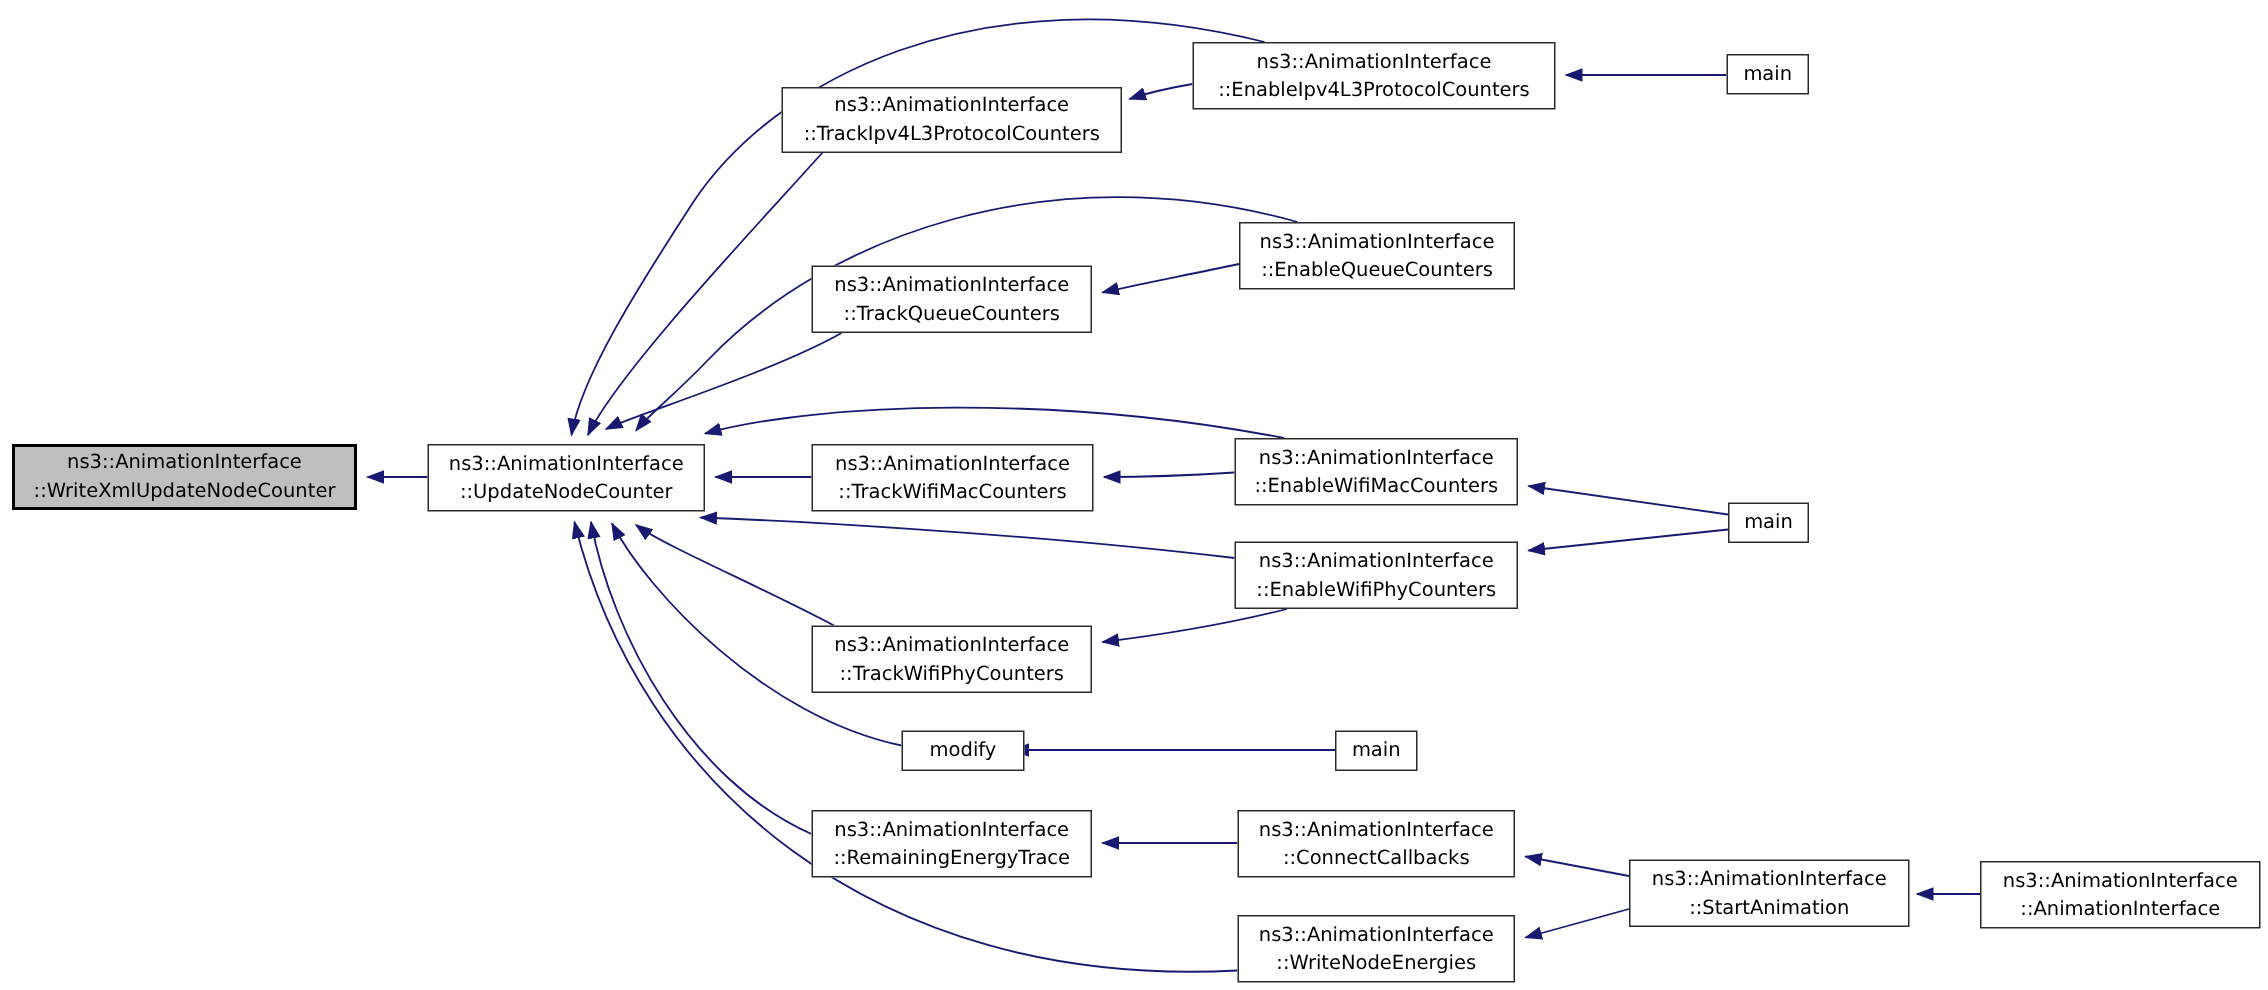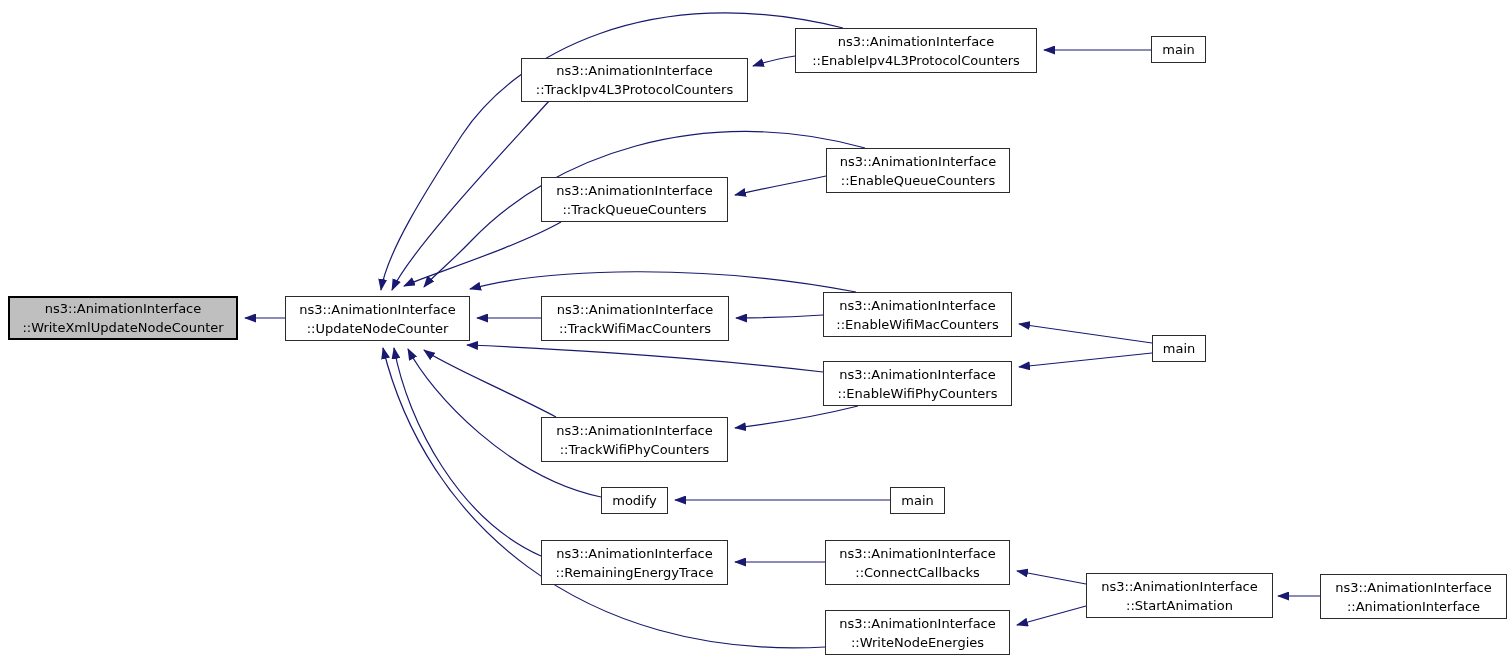--- a/index.html
+++ b/index.html
@@ -90,21 +90,21 @@
       <div class="node" style="left: 826px; top: 148px; width: 184px; height: 45px;">ns3::AnimationInterface
 ::EnableQueueCounters</div>
       <div class="node" style="left: 541px; top: 296px; width: 188px; height: 45px;">ns3::AnimationInterface
 ::TrackWifiMacCounters</div>
       <div class="node" style="left: 823px; top: 292px; width: 189px; height: 45px;">ns3::AnimationInterface
 ::EnableWifiMacCounters</div>
       <div class="node" style="left: 823px; top: 361px; width: 189px; height: 45px;">ns3::AnimationInterface
 ::EnableWifiPhyCounters</div>
       <div class="node" style="left: 541px; top: 417px; width: 187px; height: 45px;">ns3::AnimationInterface
 ::TrackWifiPhyCounters</div>
-      <div class="node" style="left: 601px; top: 487px; width: 67px; height: 27px;">modify</div>
+      <div class="node" style="left: 601px; top: 487px; width: 82px; height: 27px;">modify</div>
       <div class="node" style="left: 890px; top: 487px; width: 55px; height: 27px;">main</div>
       <div class="node" style="left: 1152px; top: 335px; width: 54px; height: 27px;">main</div>
       <div class="node" style="left: 541px; top: 540px; width: 187px; height: 45px;">ns3::AnimationInterface
 ::RemainingEnergyTrace</div>
       <div class="node" style="left: 825px; top: 540px; width: 185px; height: 45px;">ns3::AnimationInterface
 ::ConnectCallbacks</div>
       <div class="node" style="left: 825px; top: 610px; width: 185px; height: 45px;">ns3::AnimationInterface
 ::WriteNodeEnergies</div>
       <div class="node" style="left: 1086px; top: 573px; width: 187px; height: 45px;">ns3::AnimationInterface
 ::StartAnimation</div>

